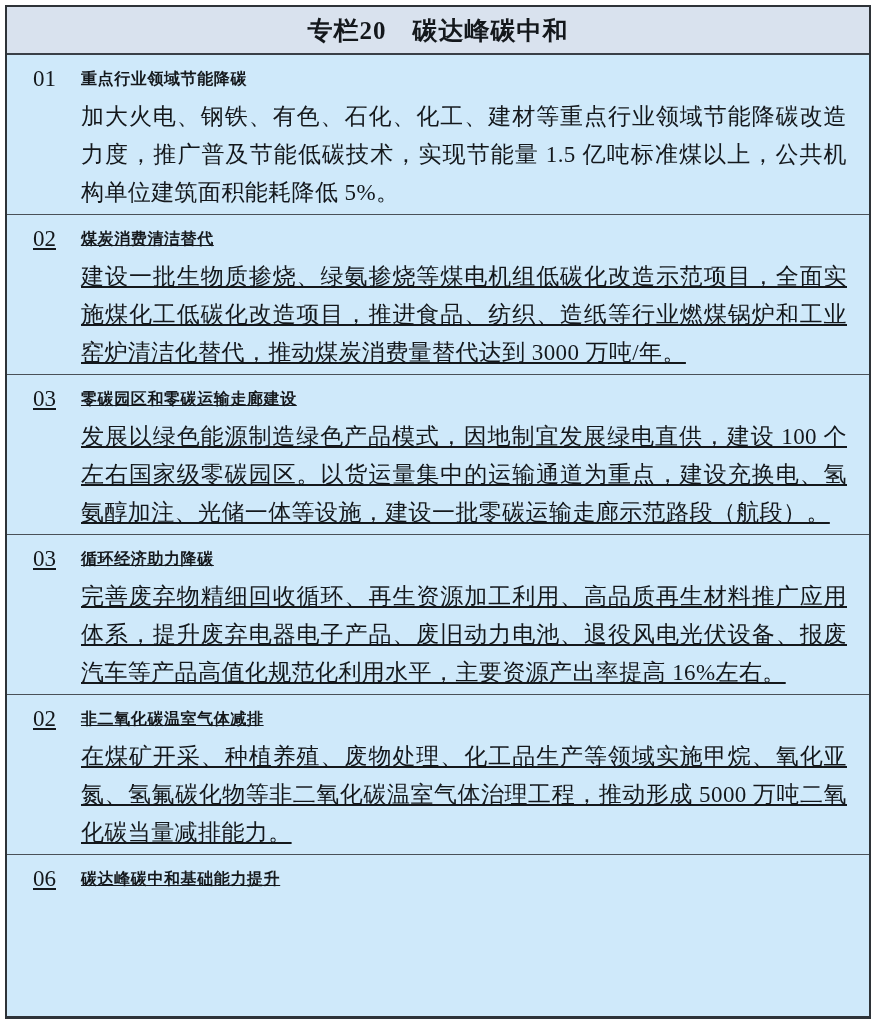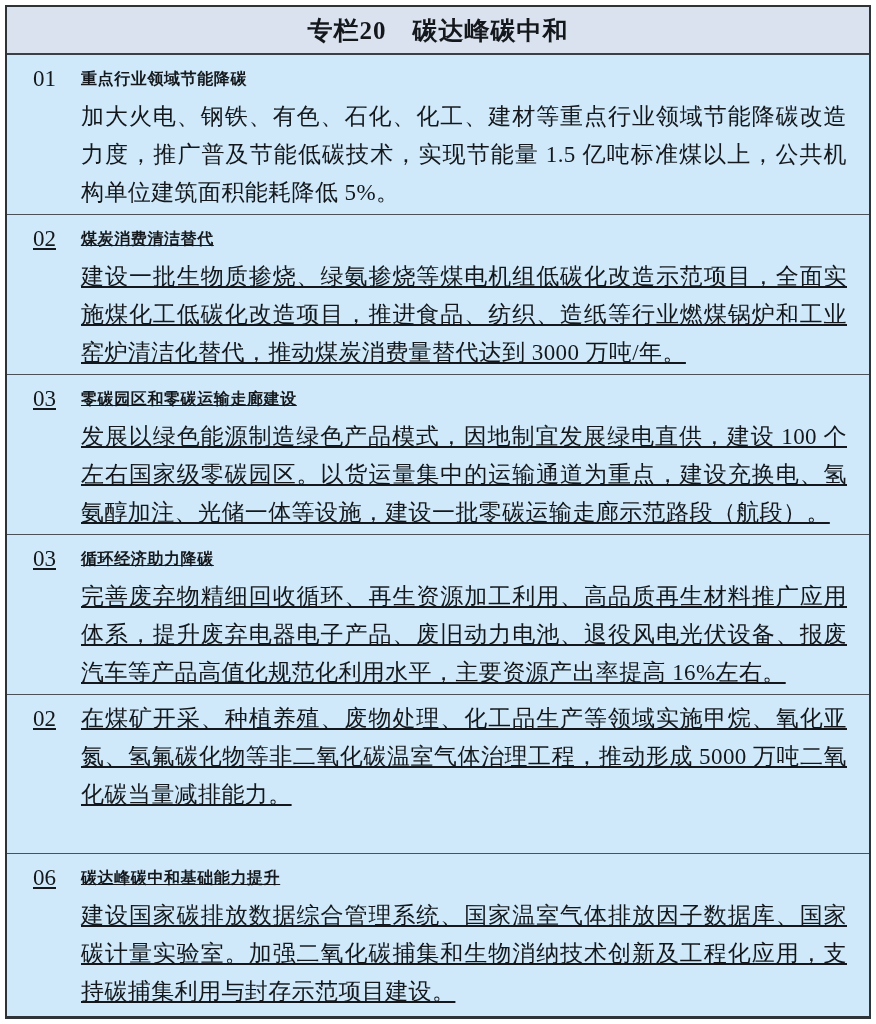--- a/index.html
+++ b/index.html
@@ -116,26 +116,26 @@
       <div class="num">03</div>
       <div class="content">
         <div class="heading">循环经济助力降碳</div>
         <p class="body">完善废弃物精细回收循环、再生资源加工利用、高品质再生材料推广应用体系，提升废弃电器电子产品、废旧动力电池、退役风电光伏设备、报废汽车等产品高值化规范化利用水平，主要资源产出率提高 16%左右。</p>
       </div>
     </div>
 
     <div class="row">
       <div class="num">02</div>
       <div class="content">
+        <div class="heading">非二氧化碳温室气体减排</div>
         <p class="body">在煤矿开采、种植养殖、废物处理、化工品生产等领域实施甲烷、氧化亚氮、氢氟碳化物等非二氧化碳温室气体治理工程，推动形成 5000 万吨二氧化碳当量减排能力。</p>
       </div>
     </div>
 
     <div class="row">
       <div class="num">06</div>
       <div class="content">
         <div class="heading">碳达峰碳中和基础能力提升</div>
-        <p class="body">建设国家碳排放数据综合管理系统、国家温室气体排放因子数据库、国家碳计量实验室。加强二氧化碳捕集和生物消纳技术创新及工程化应用，支持碳捕集利用与封存示范项目建设。</p>
       </div>
     </div>
 
   </div>
 </div>
 
 </body></html>

